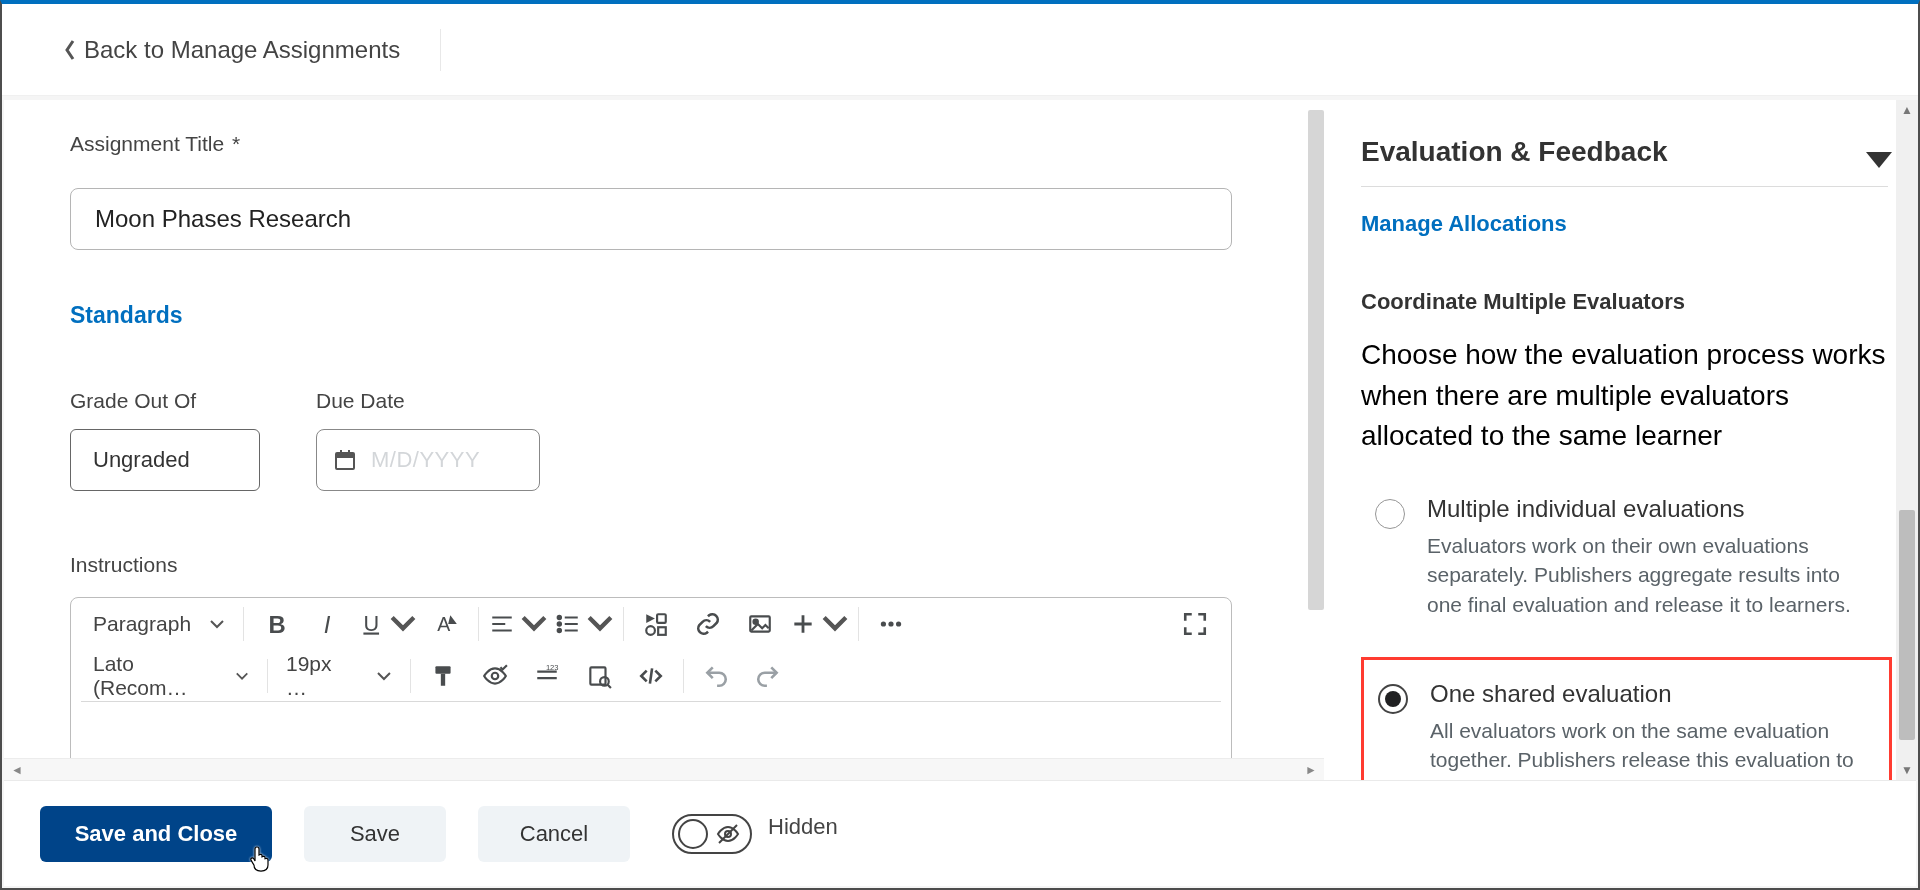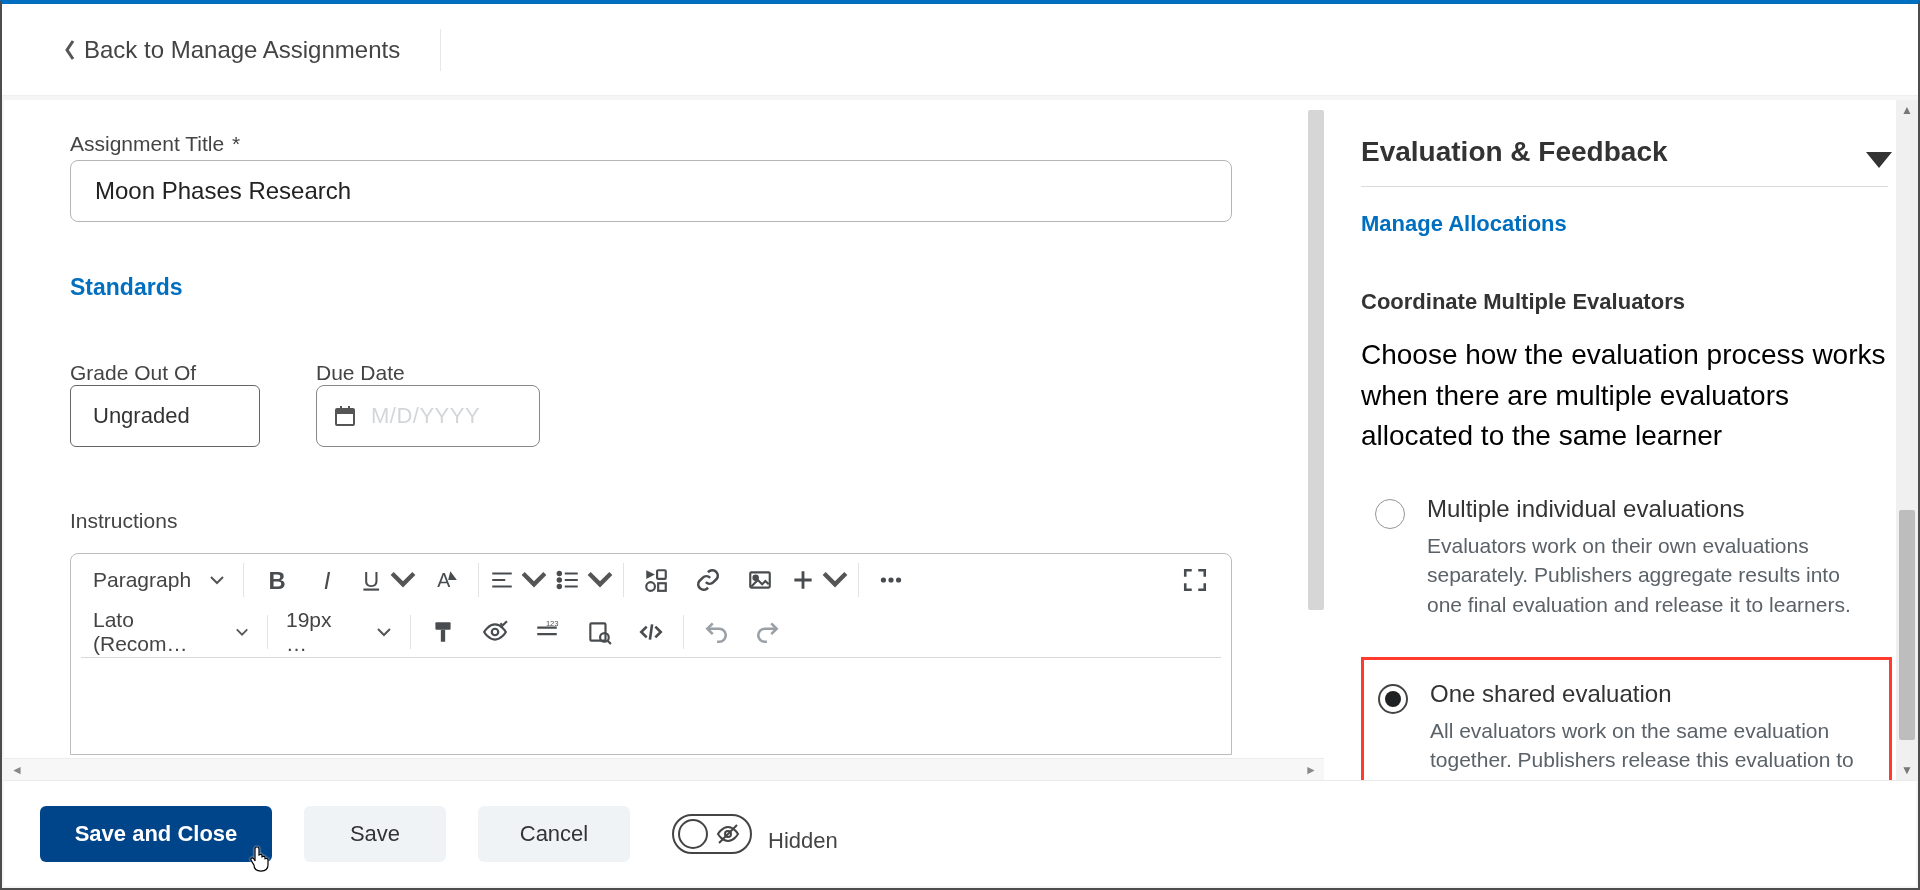--- a/index.html
+++ b/index.html
@@ -31,32 +31,32 @@
   }
 
   .left-pane {
     flex: 1; background: #fff; padding: 32px 60px 0 66px; position: relative;
   }
   .left-scroll {
     position: absolute; right: 0; top: 0; width: 22px; background: transparent;
   }
   .left-scroll .track { position: absolute; right: 0; top: 10px; height: 500px; width: 16px; background: rgba(0,0,0,0.16); border-radius: 2px; }
 
-  .label { font-size: 21px; font-weight: 400; color: #444; margin-bottom: 4px; }
+  .label { font-size: 21px; font-weight: 400; color: #444; margin-bottom: 32px; }
   .label .req { margin-left: 2px; }
 
   .text-input {
     width: 1162px; height: 62px; border: 1px solid #b5b5b5; border-radius: 8px;
     font-size: 24px; padding-left: 24px; padding-right: 24px; color: #222;
   }
 
   .standards-link { color: #006fbf; font-size: 23px; font-weight: 700; margin-top: 52px; display: inline-block; cursor: pointer; }
 
   .grade-row { display: flex; gap: 56px; margin-top: 60px; }
-  .grade-col .label { margin-bottom: 0; }
+  .grade-col .label { margin-bottom: 16px; }
   .grade-field {
     width: 190px; height: 62px; border: 1px solid #666; border-radius: 6px;
     display: flex; align-items: center; padding-left: 22px; font-size: 22px; color: #333;
   }
   .date-field {
     width: 224px; height: 62px; border: 1px solid #888; border-radius: 8px;
     display: flex; align-items: center; padding-left: 16px; gap: 14px;
   }
   .date-field svg { width: 24px; height: 24px; }
   .date-placeholder { font-size: 22px; color: #d3d6d9; letter-spacing: .5px; }
@@ -135,21 +135,21 @@
     display: flex; align-items: center; gap: 32px; padding-left: 36px;
   }
   .btn {
     height: 56px; border-radius: 6px; font-size: 22px; display: inline-flex;
     align-items: center; justify-content: center; cursor: pointer; padding: 0 30px;
   }
   .btn-primary { background: #004489; color: #fff; font-weight: 700; width: 232px; padding: 0; }
   .btn-secondary { background: #eff3f6; color: #333; font-weight: 400; width: 142px; padding: 0; }
   .btn-cancel { background: #eff3f6; color: #333; width: 152px; padding:0; }
 
-  .toggle-wrap { display: flex; align-items: flex-end; gap: 16px; margin-left: 10px; }
+  .toggle-wrap { display: flex; align-items: flex-start; gap: 16px; margin-left: 10px; }
   .toggle {
     width: 80px; height: 40px; border: 2px solid #444; border-radius: 999px;
     position: relative; cursor: pointer; display:flex; align-items:center;
   }
   .toggle-knob {
     width: 30px; height: 30px; border: 2px solid #444; border-radius: 50%;
     margin-left: 4px; background: #fff;
   }
   .toggle-eye { position: absolute; right: 10px; top: 50%; transform: translateY(-50%); }
   .toggle-eye svg { width: 24px; height: 24px; }

